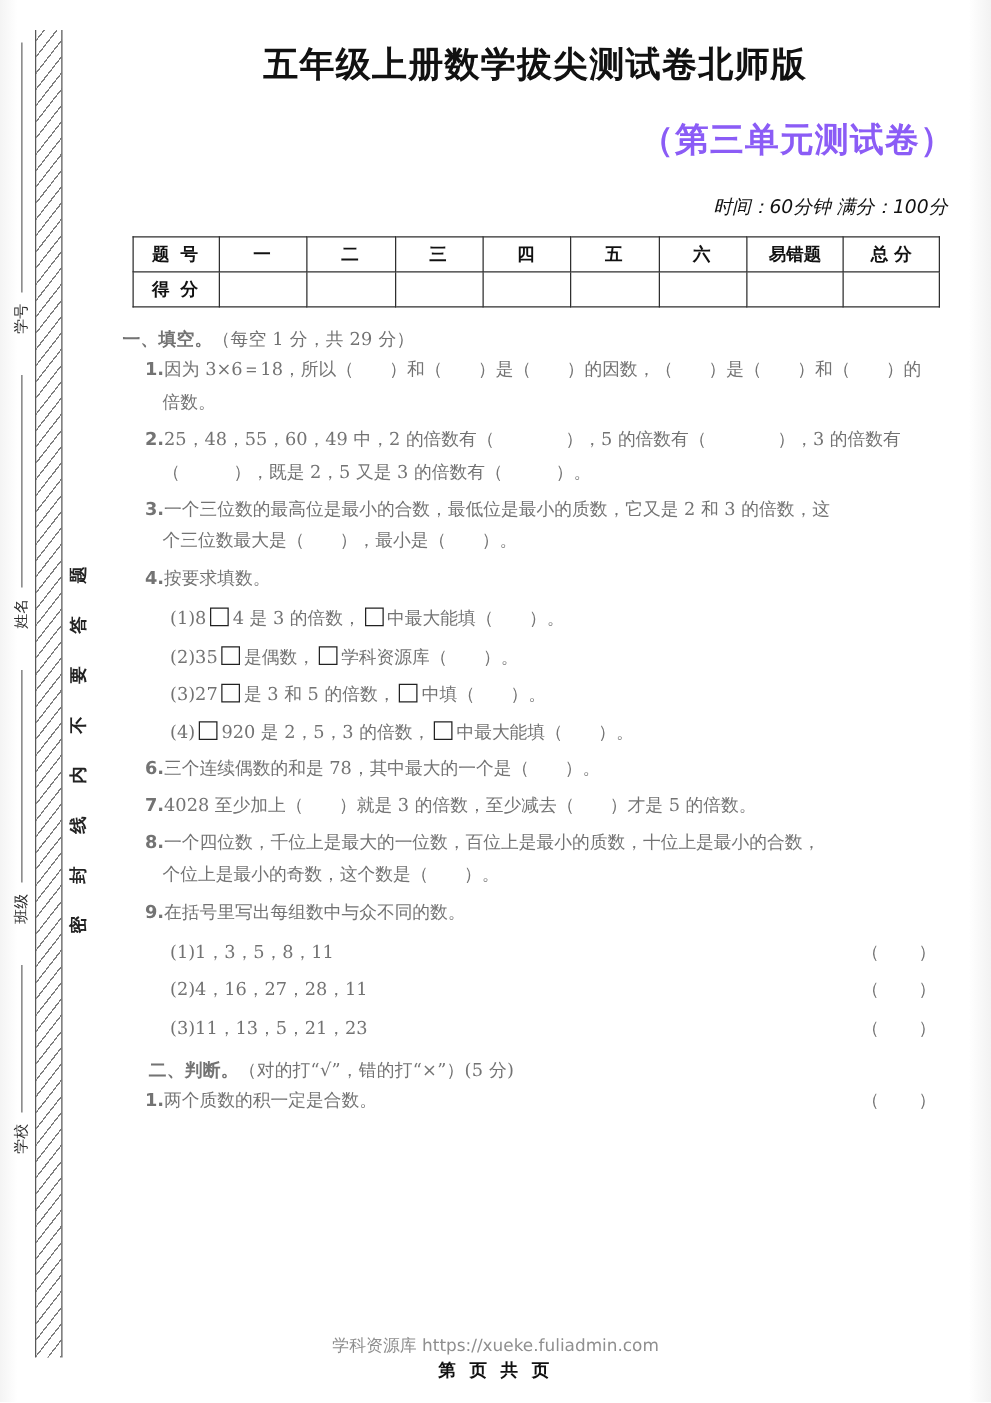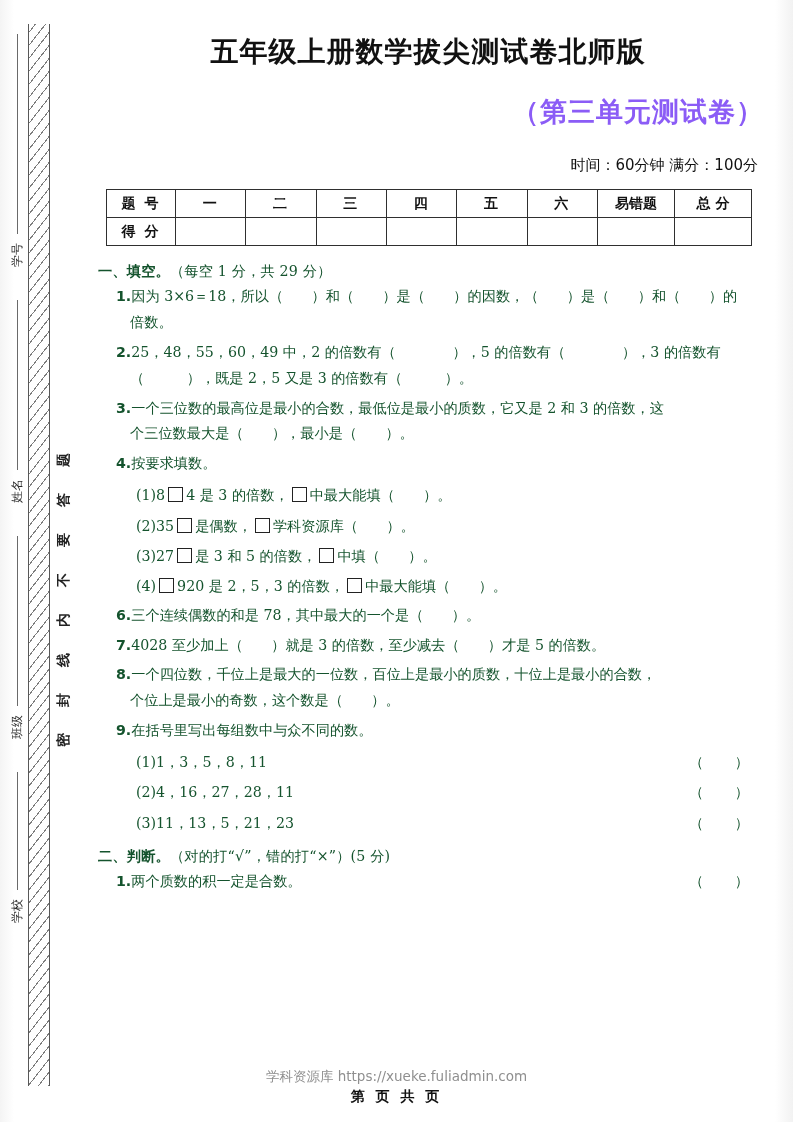--- a/index.html
+++ b/index.html
@@ -128,20 +128,21 @@
     color: #8b5cf6;
   }
   .exam-meta {
     margin: 0;
     padding-top: 26px;
     padding-right: 6px;
     text-align: right;
     font-family: "DejaVu Sans", "Liberation Sans", sans-serif;
     font-size: 15px;
     color: #111;
+    font-style: italic;
   }
 
   
   .score-table-wrap {
     margin-top: 14px;
     padding: 0 12px 0 14px;
   }
   table.score-table {
     width: 100%;
     border-collapse: collapse;
@@ -159,21 +160,21 @@
     letter-spacing: 2px;
   }
   table.score-table td.lbl { width: 66px; }
   table.score-table td.wide { width: 74px; letter-spacing: 0; }
 
   
   .qbody {
     padding: 10px 10px 0 6px;
     font-family: "DejaVu Serif", "Liberation Serif", serif;
     font-size: 14.2px;
-    color: #14532d;
+    color: #737373;
   }
   .sec-head {
     font-family: "DejaVu Sans", "Liberation Sans", sans-serif;
     font-weight: 700;
     font-size: 14.2px;
     margin: 6px 0 3px 0;
     letter-spacing: 0.2px;
   }
   .sec-head .sec-hint {
     font-weight: 400;
@@ -372,21 +373,21 @@
         <span class="ans-right">（　　）</span>
         <span>(2)4，16，27，28，11</span>
         <span class="clr"></span>
       </div>
       <div class="sub">
         <span class="ans-right">（　　）</span>
         <span>(3)11，13，5，21，23</span>
         <span class="clr"></span>
       </div>
 
-      <div class="sec-head" style="margin-top:10px;">
+      <div class="sec-head" style="margin-top:10px;margin-left:21px;">
         <span>二、判断。</span><span class="sec-hint">（对的打“√”，错的打“×”）(5 分)</span>
       </div>
 
       <div class="q">
         <span class="ans-right">（　　）</span>
         <span class="qn">1.</span><span>两个质数的积一定是合数。</span>
         <span class="clr"></span>
       </div>
 
     </div>

